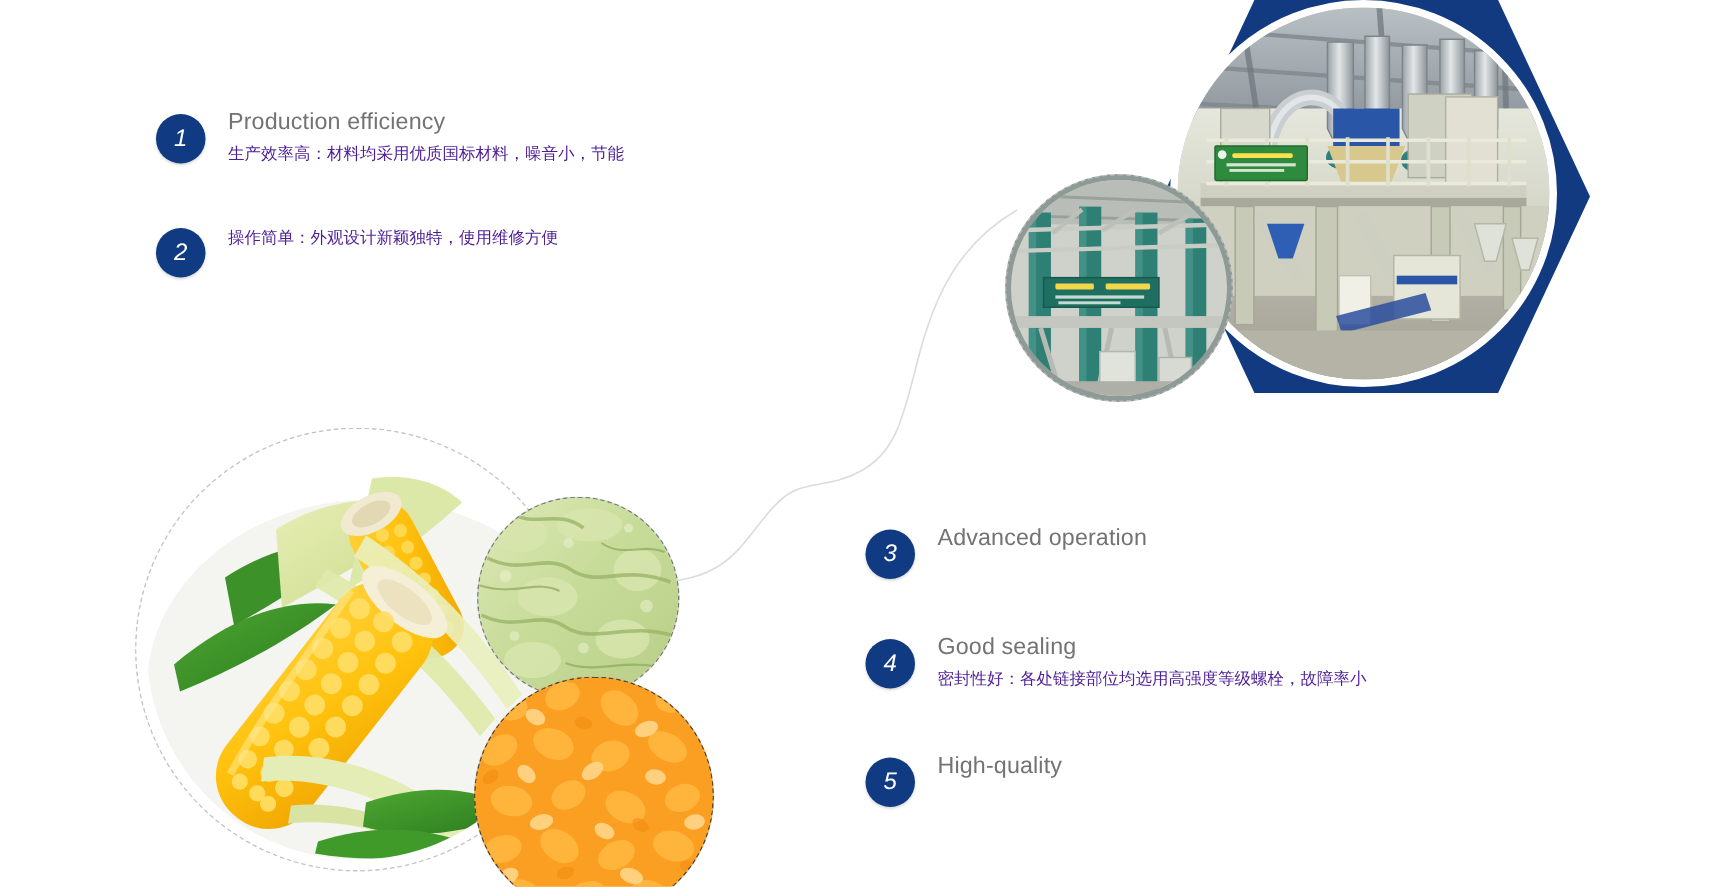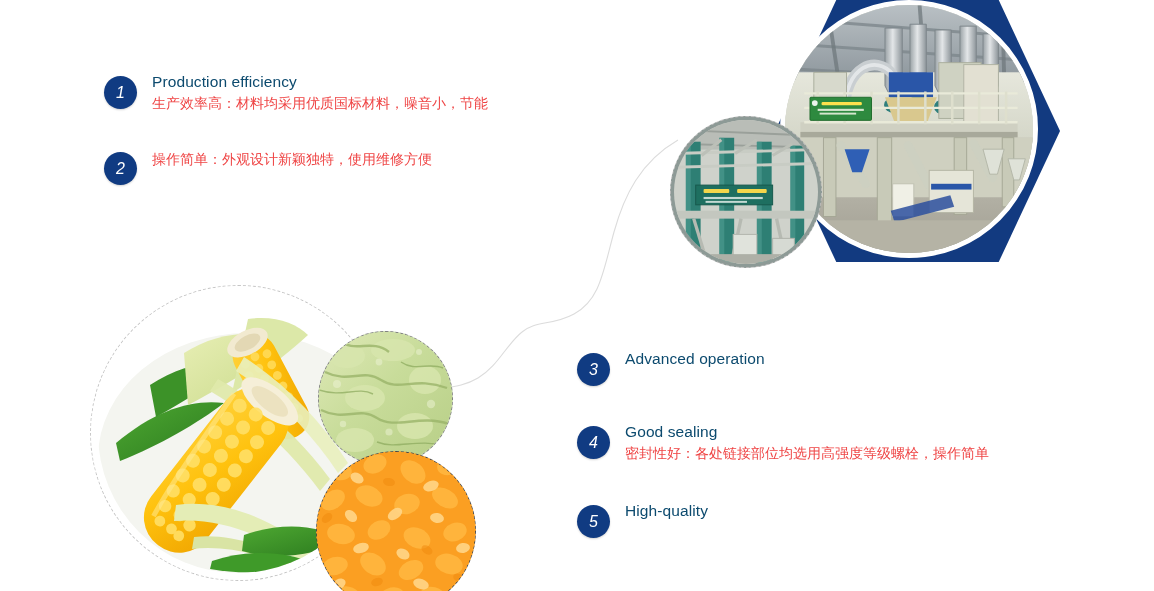--- a/index.html
+++ b/index.html
@@ -25,29 +25,29 @@
     font-style:italic;
     font-size:16px;
     font-weight:400;
     display:flex;align-items:center;justify-content:center;
     flex:0 0 auto;
     box-shadow:0 1px 2px rgba(0,0,0,.18);
     letter-spacing:0;
   }
   .ftext{margin-left:15px;margin-top:-4px;}
   .ftitle{
-    color:#0c4a6e;
+    color:#737373;
     font-size:15.5px;
     line-height:20px;
     white-space:nowrap;
     letter-spacing:.1px;
   }
   .fdesc{
-    color:#ef4444;
-    font-size:14px;
+    color:#4c1d95;
+    font-size:11px;
     line-height:21px;
     white-space:nowrap;
     margin-top:1px;
   }
 
   
   .hexgroup{position:absolute;left:655px;top:-6px;width:420px;height:300px;}
   .hexagon{
     position:absolute;left:120px;top:6px;width:285px;height:262px;
     background:#123a80;
@@ -496,21 +496,21 @@
     <div class="badge">3</div>
     <div class="ftext">
       <div class="ftitle">Advanced operation</div>
     </div>
   </div>
 
   <div class="feature" style="left:577px;top:426px;">
     <div class="badge">4</div>
     <div class="ftext">
       <div class="ftitle">Good sealing</div>
-      <div class="fdesc">密封性好：各处链接部位均选用高强度等级螺栓，操作简单</div>
+      <div class="fdesc">密封性好：各处链接部位均选用高强度等级螺栓，故障率小</div>
     </div>
   </div>
 
   <div class="feature" style="left:577px;top:505px;">
     <div class="badge">5</div>
     <div class="ftext">
       <div class="ftitle">High-quality</div>
     </div>
   </div>
 

